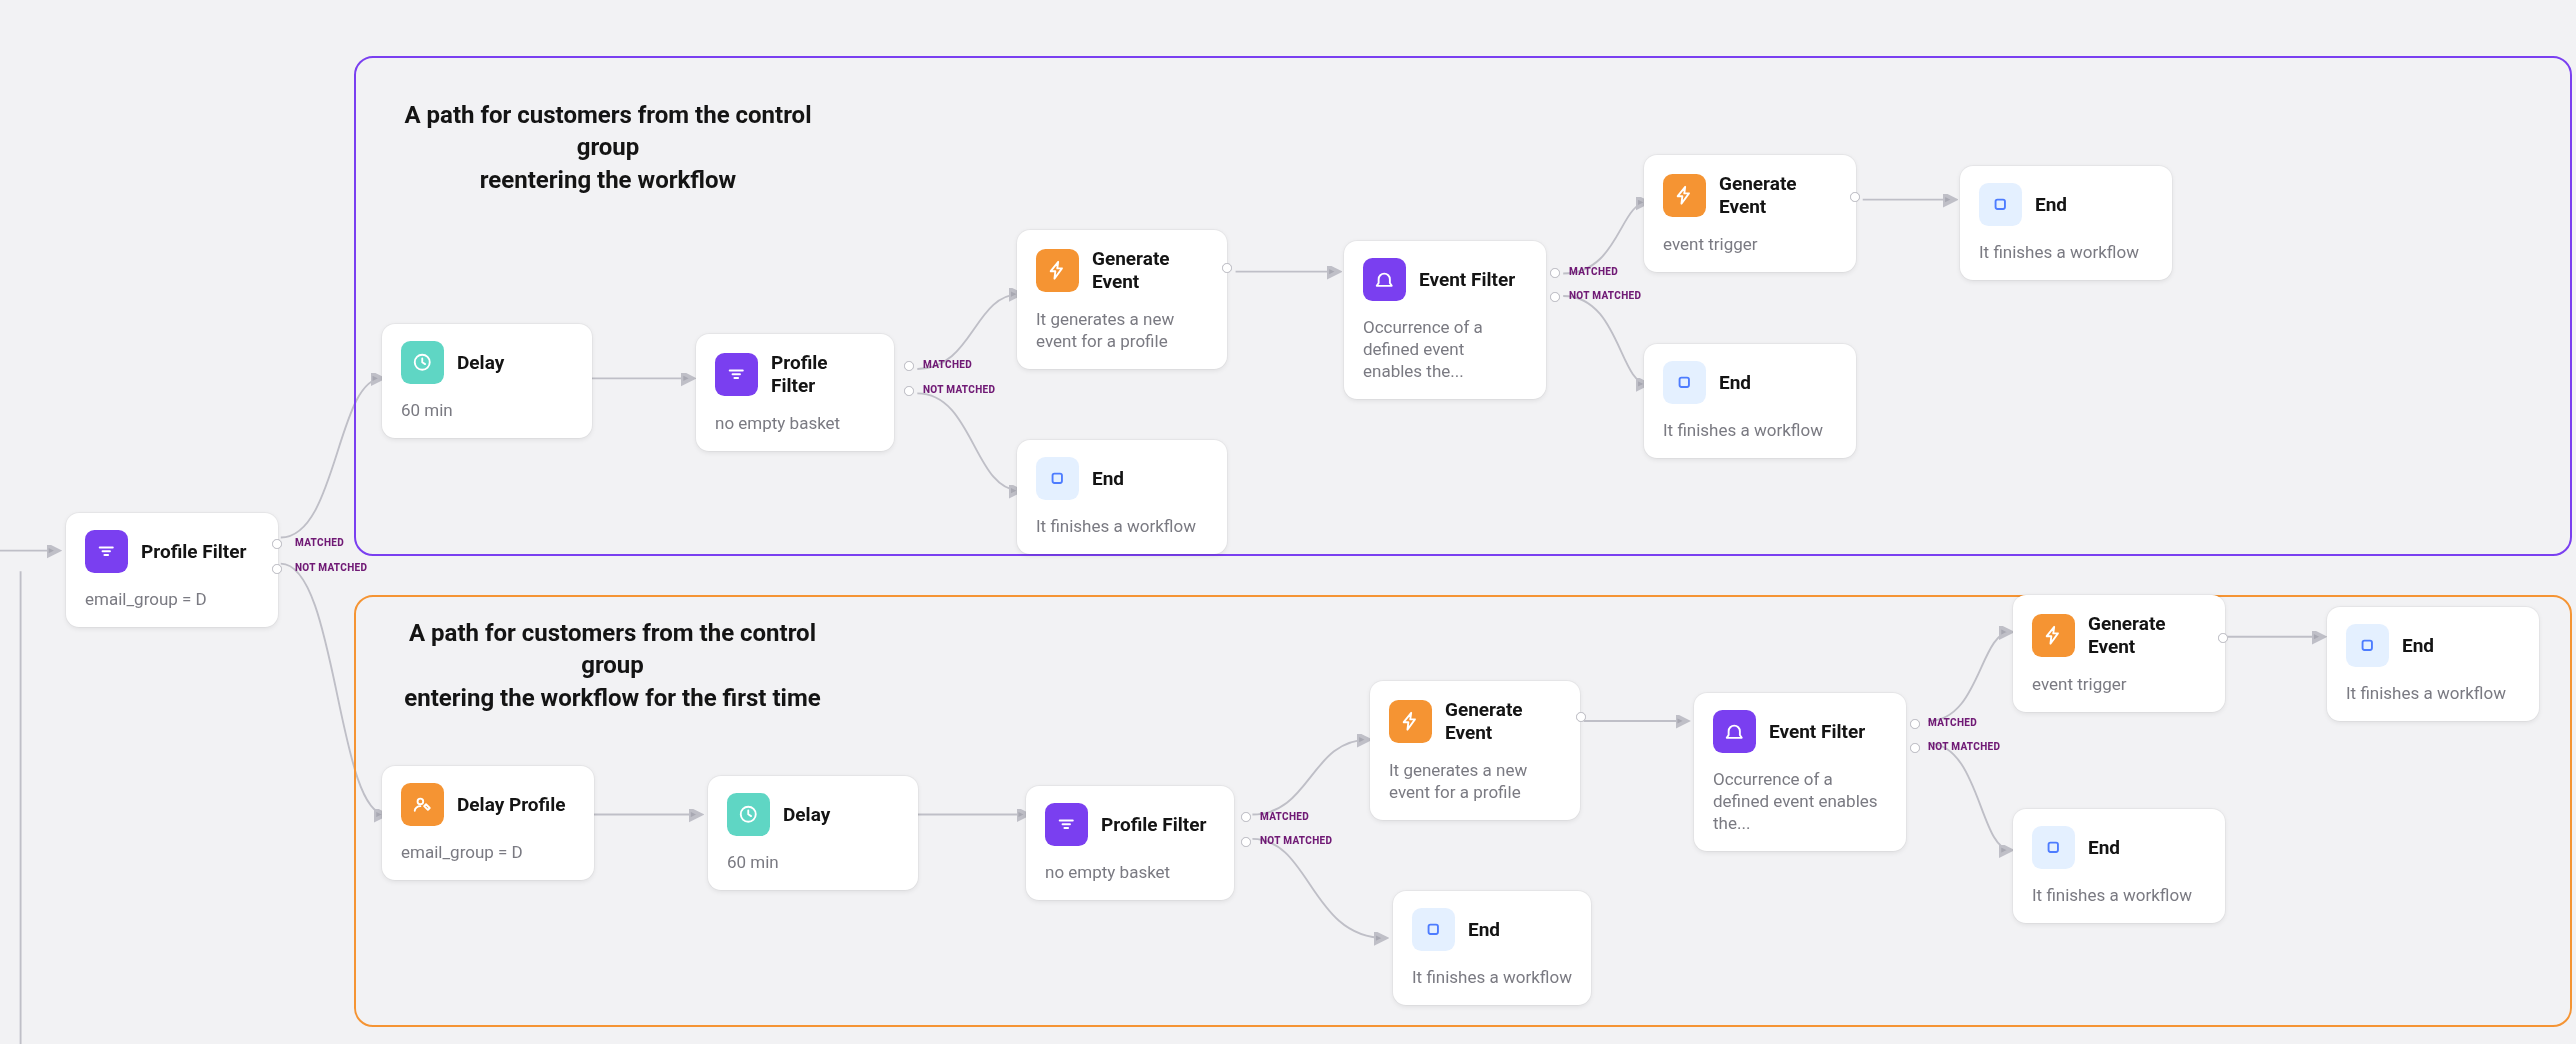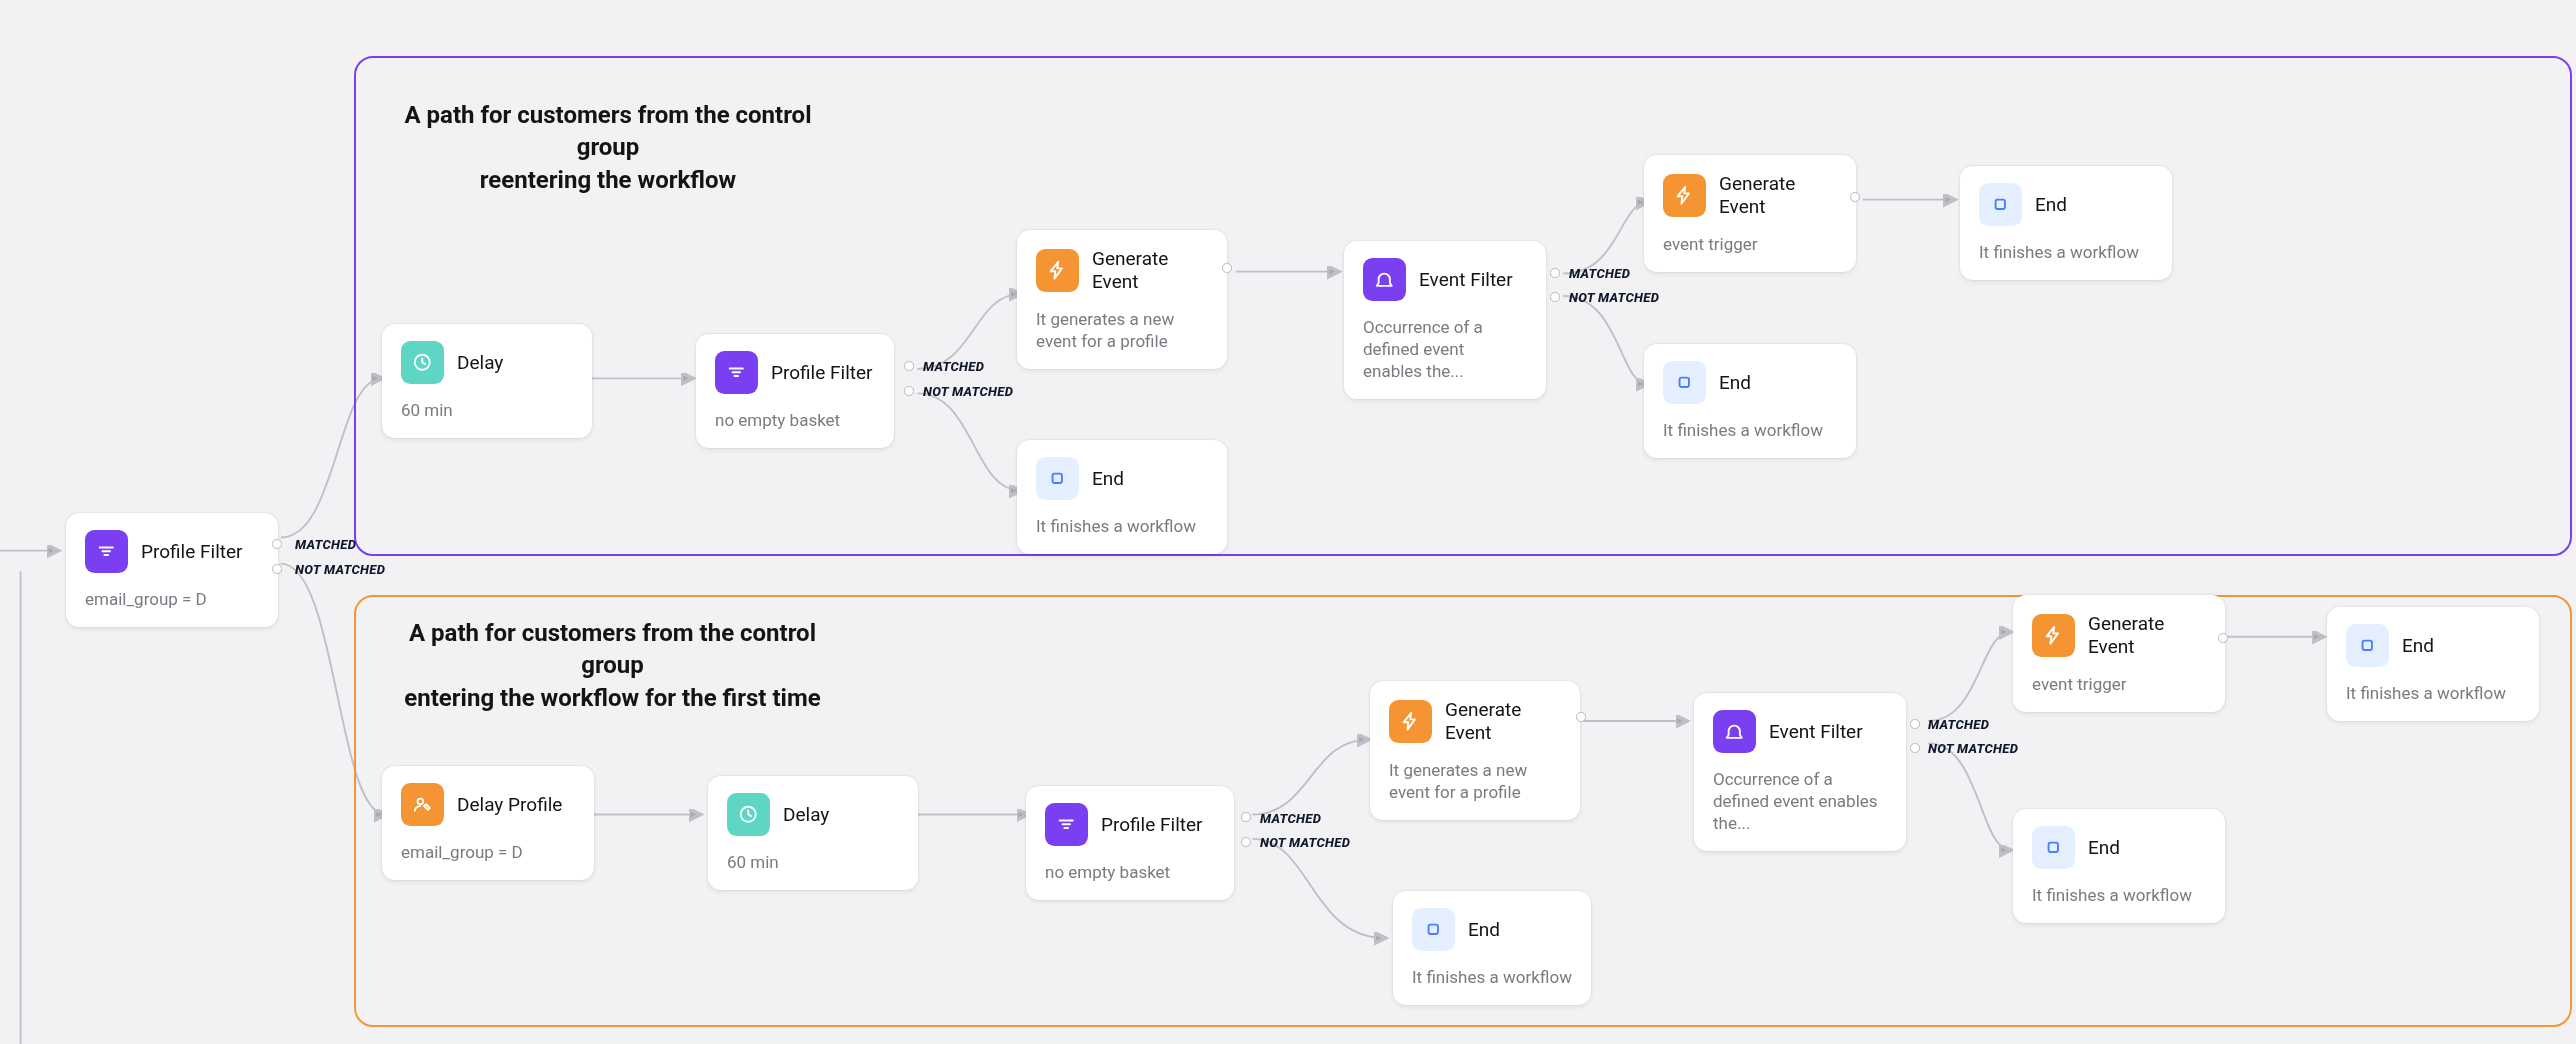--- a/index.html
+++ b/index.html
@@ -50,39 +50,38 @@
     border-radius: 9.4px;
     display: flex; align-items: center; justify-content: center;
     flex: 0 0 43px;
     color: #fff;
   }
   .icon.purple { background: #7a3ff0; }
   .icon.orange { background: #f59433; }
   .icon.teal   { background: #5fd6c4; color:#fff; }
   .icon.sky    { background: #e4f0ff; color:#4d7cff; }
   .node .title {
-    font-weight: 400;
+    font-weight: 700;
     font-size: 19px;
   }
   .node .sub {
     margin-top: 15px;
     font-size: 17px;
     color: #7a7a82;
     line-height: 1.3;
   }
   
   .node.tight { padding: 17px 19px; }
   
   .branch {
     position: absolute;
-    font-size: 13px;
+    font-size: 10px;
     font-weight: 800;
     letter-spacing: 0.3px;
-    color: #0f172a;
-    font-style: italic;
+    color: #701a75;
   }
   .dot {
     position: absolute;
     width: 7.5px; height: 7.5px;
     border: 1.9px solid #b7b7bf;
     background: #fff;
     border-radius: 50%;
   }
   svg.wires {
     position: absolute;

